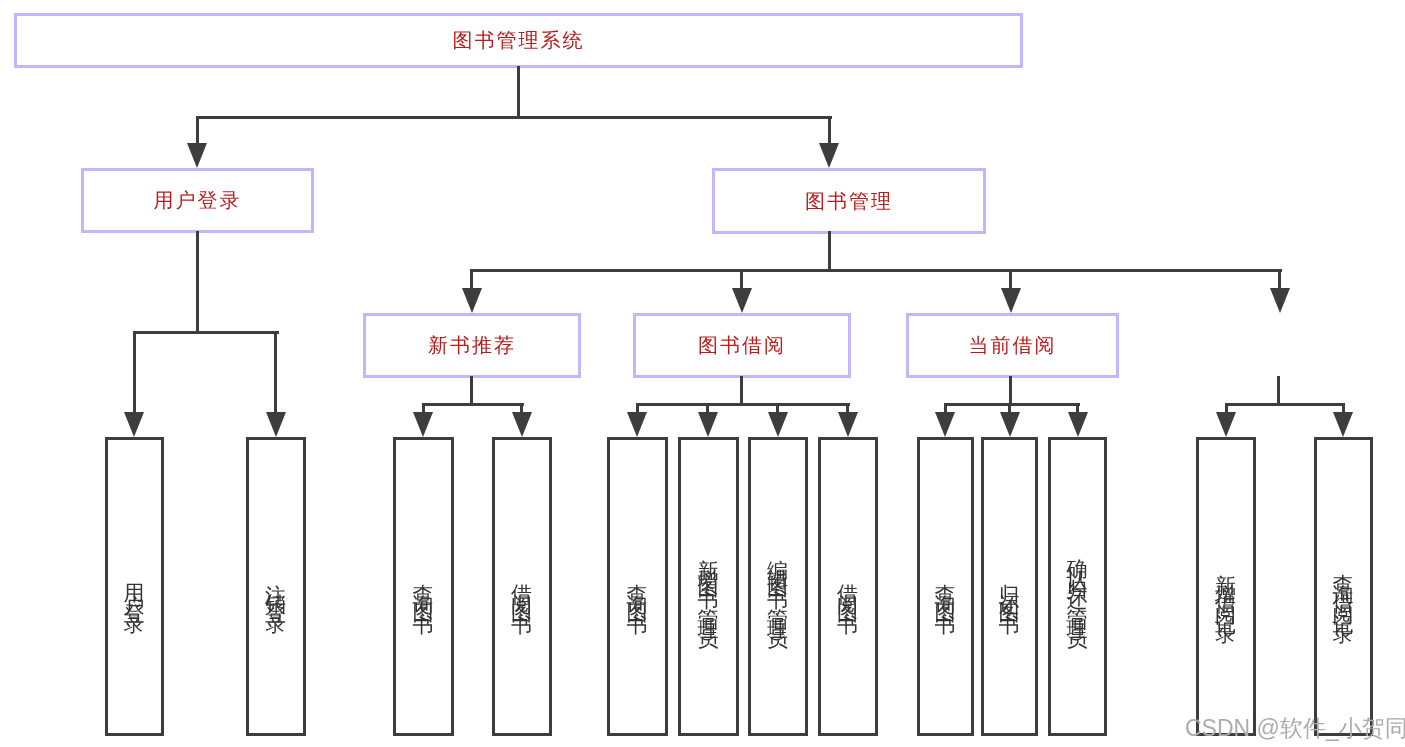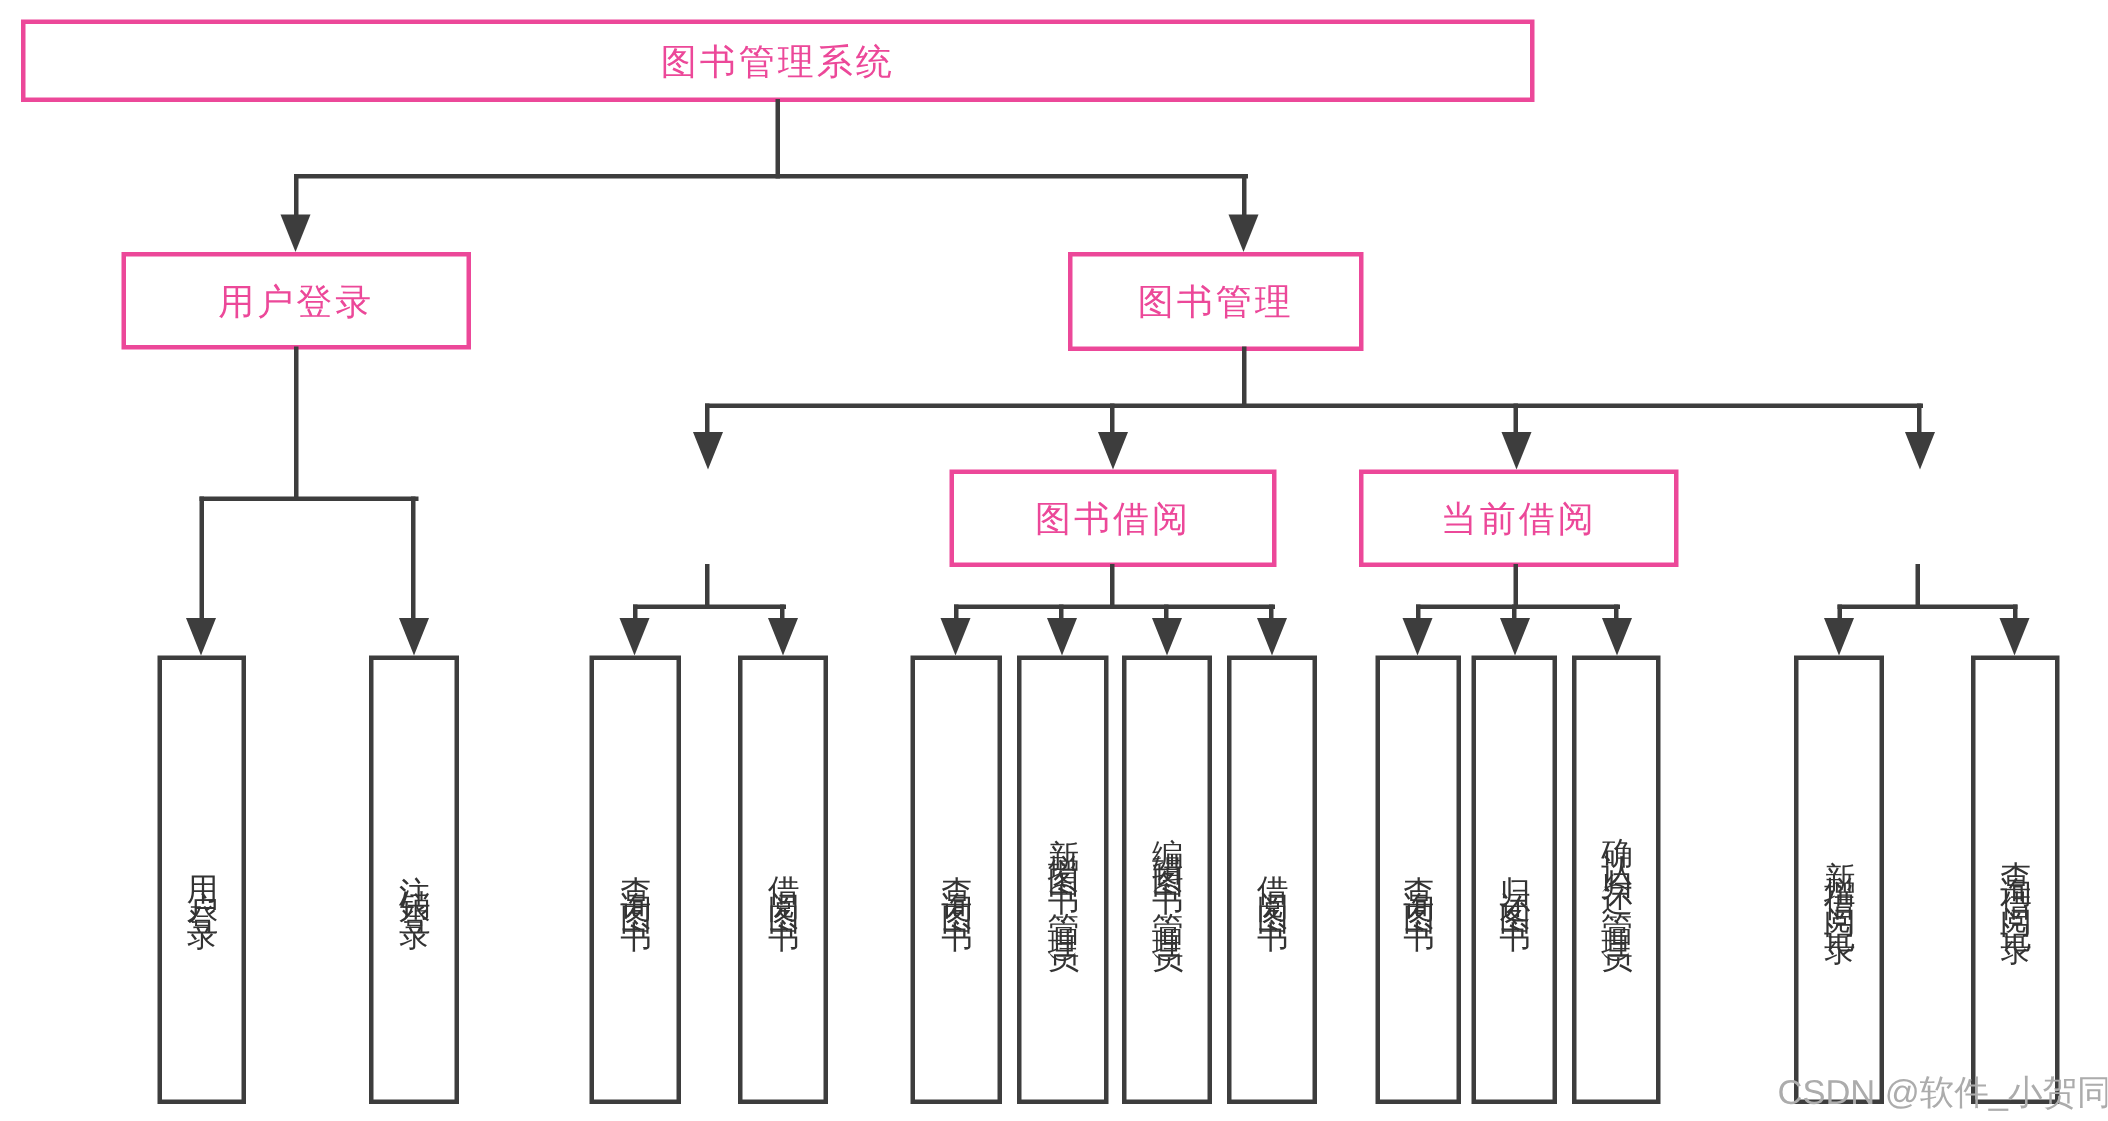--- a/index.html
+++ b/index.html
@@ -1,23 +1,23 @@
 <!DOCTYPE html>
 <html><head>
 <meta charset="utf-8">
 <style>
   html,body{margin:0;padding:0;background:#fff;}
   .canvas{
     position:relative;width:1405px;height:747px;background:#ffffff;
     font-family:"Liberation Sans",sans-serif;overflow:hidden;
   }
   .box{
-    position:absolute;box-sizing:border-box;border:3px solid #ec4899;background:#fff;
+    position:absolute;box-sizing:border-box;border:3px solid #c4b5fd;background:#fff;
     display:flex;align-items:center;justify-content:center;
-    color:#ec4899;font-size:24px;letter-spacing:2px;
+    color:#b91c1c;font-size:20px;letter-spacing:2px;
   }
   .leaf{
     position:absolute;box-sizing:border-box;border:3px solid #3d3d3d;background:#fff;
     display:flex;align-items:center;justify-content:center;
     color:#333;font-size:21px;top:437px;height:299px;
   }
   .leaf span{
     writing-mode:vertical-rl;text-orientation:mixed;
     letter-spacing:10px;line-height:1;white-space:nowrap;
   }
@@ -39,24 +39,27 @@
 
 <div class="canvas">
 
   <div class="box" style="left:14px;top:13px;width:1009px;height:55px;">
     <span>图书管理系统</span>
   </div>
 
   <div class="box" style="left:81px;top:168px;width:233px;height:65px;">
     <span>用户登录</span>
   </div>
-  <div class="box" style="left:712px;top:168px;width:197px;height:66px;align-items:center;">
+  <div class="box" style="left:712px;top:168px;width:274px;height:66px;align-items:center;">
     <span>图书管理</span>
   </div>
 
+  <div class="box" style="left:363px;top:313px;width:218px;height:65px;">
+    <span>新书推荐</span>
+  </div>
   <div class="box" style="left:633px;top:313px;width:218px;height:65px;">
     <span>图书借阅</span>
   </div>
   <div class="box" style="left:906px;top:313px;width:213px;height:65px;">
     <span>当前借阅</span>
   </div>
 
   <div class="leaf" style="left:105px;width:59px;">
     <span>用户登录</span>
   </div>

